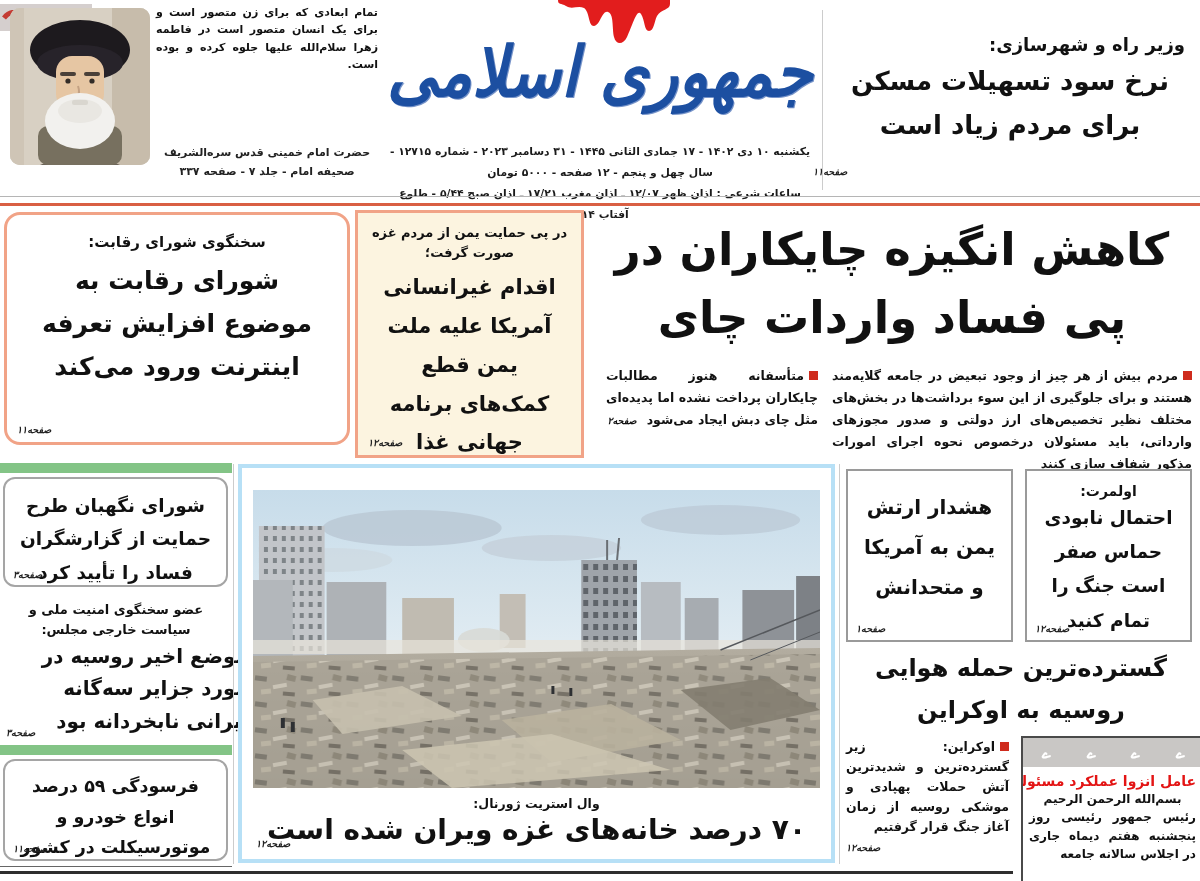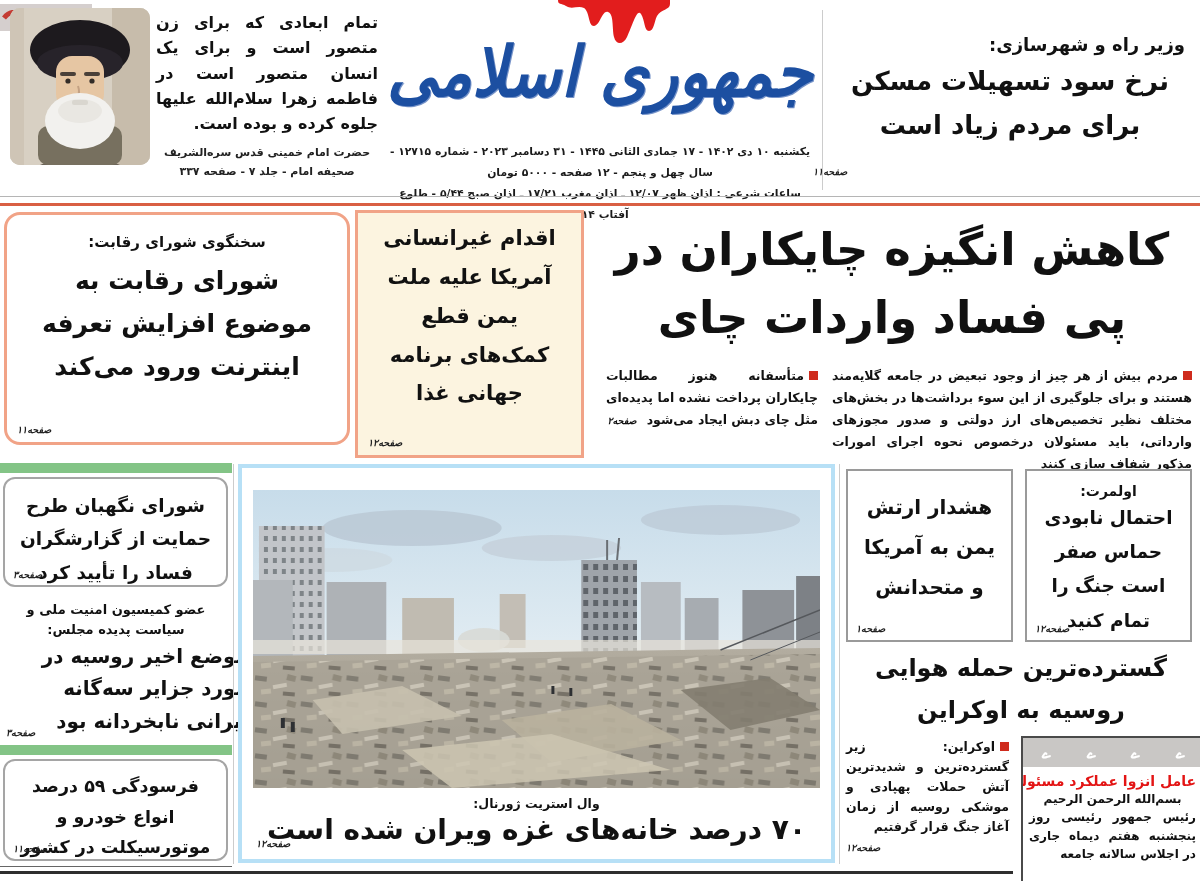--- a/index.html
+++ b/index.html
@@ -3,21 +3,21 @@
 <meta charset="utf-8">
 <style>
   html,body{margin:0;padding:0;background:#e8e8e8;}
   #page{position:relative;width:1200px;height:881px;margin:0 auto;background:#ffffff;
         overflow:hidden;direction:rtl;font-family:"DejaVu Sans",sans-serif;color:#111;}
   .abs{position:absolute;}
   
   .corner-mark{left:0;top:4px;width:92px;height:27px;background:#d5cfce;z-index:0;}
   .imam-photo{left:10px;top:8px;width:140px;height:157px;border-radius:10px;overflow:hidden;
               z-index:1;box-shadow:0 0 0 1px #c9c2b8 inset;}
-  .imam-quote{left:156px;top:10px;width:222px;font-size:16px;font-weight:700;
+  .imam-quote{left:156px;top:4px;width:222px;font-size:11px;font-weight:700;
               line-height:1.58;text-align:justify;}
   .imam-attrib{left:156px;top:143px;width:222px;font-size:11px;font-weight:700;
                text-align:center;line-height:1.75;color:#222;}
   .masthead{left:393px;top:2px;width:414px;height:138px;display:flex;align-items:center;
             justify-content:center;}
   .masthead-title{font-size:62px;font-weight:900;font-style:italic;color:#1c4fa1;
                   white-space:nowrap;transform:scaleY(1.12);text-shadow:1px 1px 0 #7794c9;}
   .drip{left:556px;top:0;width:116px;height:48px;z-index:2;}
   .dateline{left:383px;top:141px;width:434px;font-size:10.8px;font-weight:700;
             text-align:center;line-height:1.95;color:#1b1b1b;}
@@ -158,20 +158,21 @@
   <div class="abs rule-gray"></div>
   <div class="abs rule-salmon"></div>
 
   <div class="abs competition-box">
     <div class="competition-kicker">سخنگوی شورای رقابت:</div>
     <div class="competition-headline">شورای رقابت به موضوع افزایش تعرفه اینترنت ورود می‌کند</div>
     <div class="pageref box-page">صفحه۱۱</div>
   </div>
 
   <div class="abs yemen-box">
+    <div class="yemen-kicker">در پی حمایت یمن از مردم غزه صورت گرفت؛</div>
     <div class="yemen-headline">اقدام غیرانسانی آمریکا علیه ملت یمن قطع کمک‌های برنامه جهانی غذا</div>
     <div class="pageref box-page">صفحه۱۲</div>
   </div>
 
   <div class="abs lead">
     <div class="lead-headline">کاهش انگیزه چایکاران در پی فساد واردات چای</div>
     <div class="lead-paras">
       <div class="lead-para lead-para-right">
         <span class="bullet"></span><span>مردم بیش از هر چیز از وجود تبعیض در جامعه گلایه‌مند هستند و برای جلوگیری از این سوء برداشت‌ها در بخش‌های مختلف نظیر تخصیص‌های ارز دولتی و صدور مجوزهای وارداتی، باید مسئولان درخصوص نحوه اجرای امورات مذکور شفاف سازی کنند</span>
       </div>
@@ -179,21 +180,21 @@
         <span class="bullet"></span><span>متأسفانه هنوز مطالبات چایکاران پرداخت نشده اما پدیده‌ای مثل چای دبش ایجاد می‌شود</span><span class="inline-page">صفحه۲</span>
       </div>
     </div>
   </div>
 
   <div class="abs green-band band1"></div>
   <div class="abs guardian-box">
     <div class="guardian-headline">شورای نگهبان طرح حمایت از گزارشگران فساد را تأیید کرد</div>
     <div class="pageref box-page" style="bottom:5px;left:8px;">صفحه۳</div>
   </div>
-  <div class="abs islands-kicker">عضو کمیسیون امنیت ملی و سیاست پدیده مجلس:</div>
+  <div class="abs islands-kicker">عضو سخنگوی امنیت ملی و سیاست خارجی مجلس:</div>
   <div class="abs islands-headline">موضع اخیر روسیه در مورد جزایر سه‌گانه ایرانی نابخردانه بود</div>
   <div class="abs pageref islands-page">صفحه۳</div>
   <div class="abs green-band band2"></div>
   <div class="abs vehicles-box">
     <div class="vehicles-headline">فرسودگی ۵۹ درصد انواع خودرو و موتورسیکلت در کشور</div>
     <div class="pageref box-page" style="bottom:5px;left:8px;">صفحه۱۱</div>
   </div>
   <div class="abs leftcol-line"></div>
 
   <div class="abs vline" style="left:233px;top:464px;height:400px;"></div>

